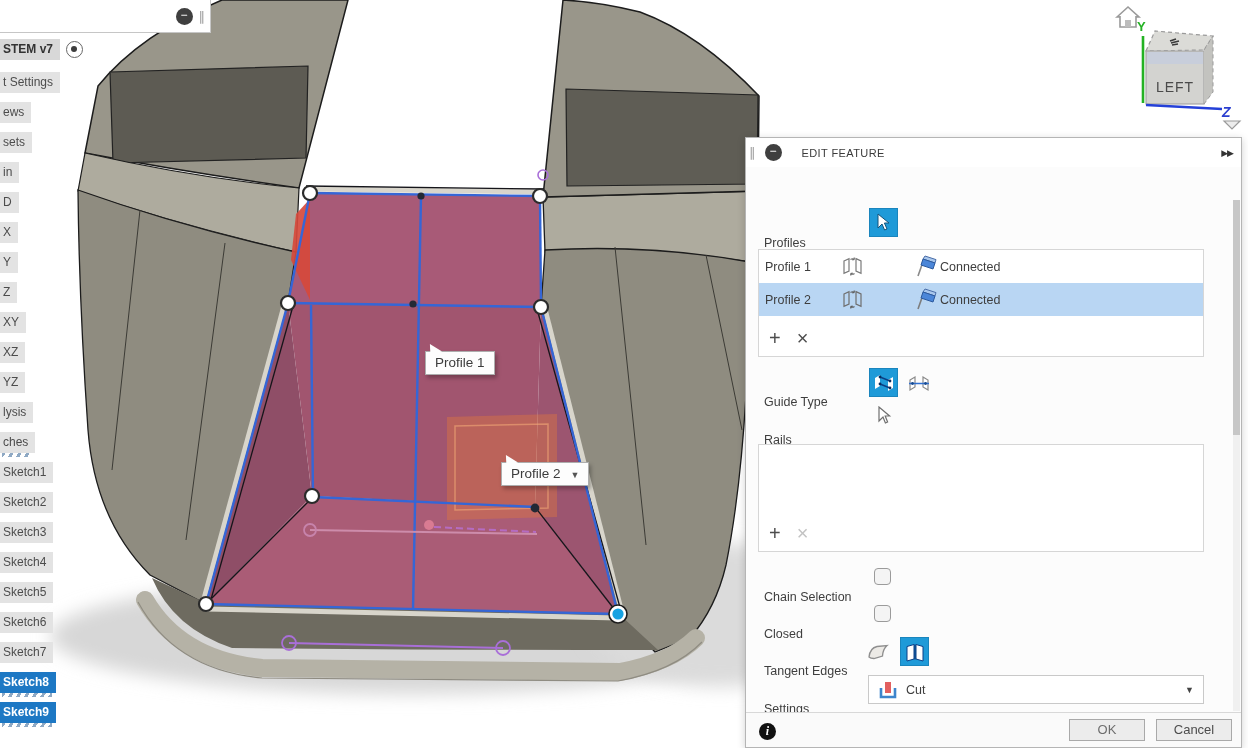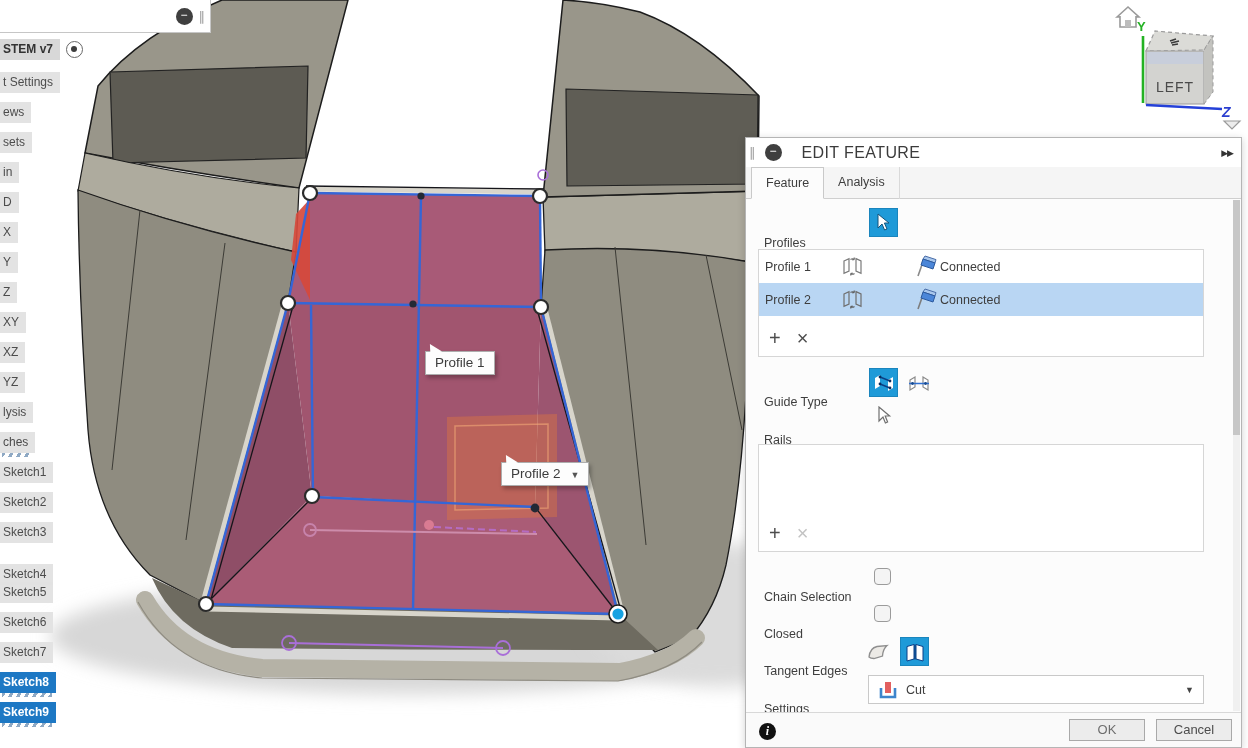--- a/index.html
+++ b/index.html
@@ -40,21 +40,21 @@
   .minus-dot { width:17px; height:17px; border-radius:50%; background:#3f3f3f; color:#fff;
     font-size:12px; line-height:15px; text-align:center; }
   .grip { color:#9a9a9a; font-size:13px; letter-spacing:1px; }
 
   
   #panel { position:absolute; left:745px; top:137px; width:497px; height:611px; z-index:10;
     background:#fcfcfc; border:1px solid #b5b5b5; box-shadow:0 2px 8px rgba(0,0,0,.18);
     font-size:12.5px; color:#3e3e3e; }
   #panel-header { position:absolute; left:0; top:0; right:0; height:29px; background:#fff;
     display:flex; align-items:center; gap:8px; padding:0 8px 0 3px; }
-  #panel-title { font-size:16px; color:#3b3b3b; letter-spacing:.4px;padding-left:12px; }
+  #panel-title { font-size:11px; color:#3b3b3b; letter-spacing:.4px;padding-left:12px; }
   #panel-chevrons { margin-left:auto; font-size:9px; color:#333; letter-spacing:-1px; }
   #tabstrip { position:absolute; left:0; top:29px; right:0; height:32px; background:#f5f5f5;
     border-bottom:1px solid #cfcfcf; display:flex; }
   .tab { height:32px; line-height:31px; padding:0 14px; color:#3e3e3e; }
   .tab--active { background:#fcfcfc; border:1px solid #c9c9c9; border-bottom:1px solid #fcfcfc; }
   .tab--idle { border-right:1px solid #d9d9d9; }
 
   .plabel { position:absolute; white-space:nowrap;margin-top:20px; }
   .icon-btn { position:absolute; width:29px; height:29px; border:1px solid transparent;
     display:flex; align-items:center; justify-content:center; background:transparent; }
@@ -242,39 +242,35 @@
 <div class="chip" style="top:252px;">Y</div>
 <div class="chip" style="top:282px;">Z</div>
 <div class="chip" style="top:312px;">XY</div>
 <div class="chip" style="top:342px;">XZ</div>
 <div class="chip" style="top:372px;">YZ</div>
 <div class="chip" style="top:402px;">lysis</div>
 <div class="chip chip--hatch" style="top:432px;">ches</div>
 <div class="chip" style="top:462px;">Sketch1</div>
 <div class="chip" style="top:492px;">Sketch2</div>
 <div class="chip" style="top:522px;">Sketch3</div>
-<div class="chip" style="top:552px;margin-top:12px;">Sketch4</div>
+<div class="chip" style="top:552px;">Sketch4</div>
 <div class="chip" style="top:582px;">Sketch5</div>
 <div class="chip" style="top:612px;">Sketch6</div>
 <div class="chip" style="top:642px;">Sketch7</div>
 <div class="chip chip--sel" style="top:672px;">Sketch8</div>
 <div class="chip chip--sel" style="top:702px;">Sketch9</div>
 
 <div id="panel">
   <div id="panel-header">
     <span class="grip">∥</span>
     <span class="minus-dot">−</span>
     <span id="panel-title">EDIT FEATURE</span>
     <span id="panel-chevrons">▶▶</span>
   </div>
 
-  <div id="tabstrip">
-    <div class="tab tab--active" style="margin-left:5px;">Feature</div>
-    <div class="tab tab--idle">Analysis</div>
-  </div>
 
   <div class="plabel" style="left:18px; top:78px;">Profiles</div>
   <div class="icon-btn icon-btn--sel" style="left:123px; top:70px;">
     <svg width="17" height="19" viewBox="0 0 17 19">
       <path d="M3,1 L3,15 L7,11 L9.6,17 L12,16 L9.4,10 L14,10 Z" fill="#fff" stroke="#14537a" stroke-width="1"></path>
     </svg>
   </div>
 
   <div class="listbox" style="left:12px; top:111px; width:446px; height:108px;">
     <div class="lrow">

